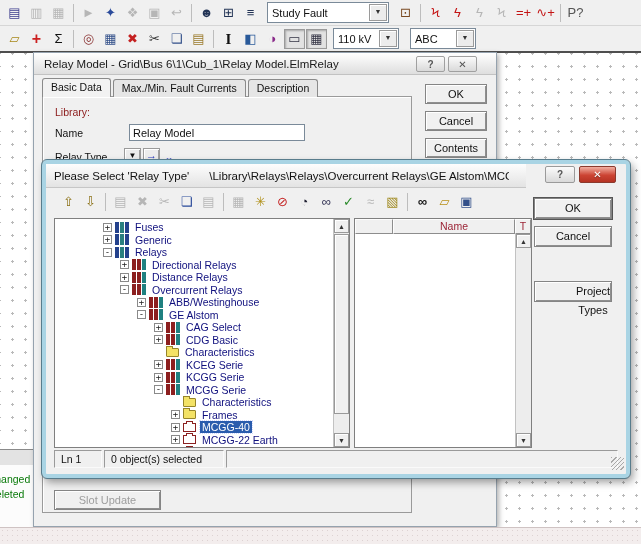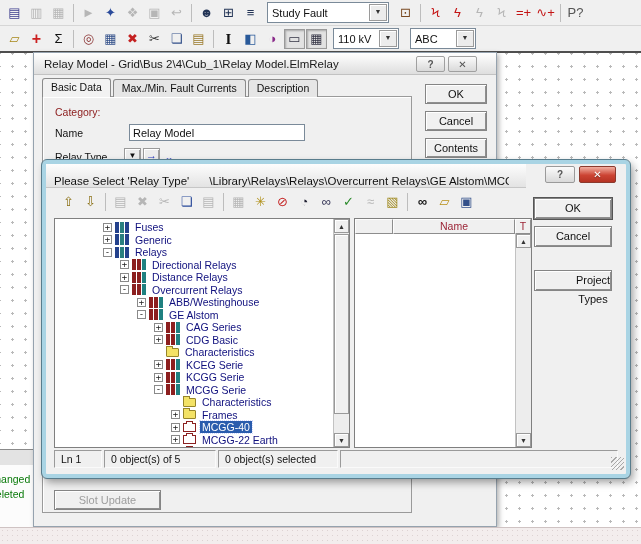--- a/index.html
+++ b/index.html
@@ -46,21 +46,21 @@
   .d1-name-input{position:absolute;left:86px;top:27px;width:176px;height:17px;background:#fff;border:1px solid #7a8a99;font-size:11px;padding:0 3px;box-sizing:border-box;font-family:inherit;color:#111;}
   .d1-sqbtn{position:absolute;top:51px;width:17px;height:16px;background:#ececec;border:1px solid #9a9a9a;box-shadow:inset 1px 1px 0 #fff, inset -1px -1px 0 #9f9f9f;text-align:center;box-sizing:border-box;}
   .d1-sqbtn.b1{left:81px;font-size:8px;line-height:14px;color:#111;}
   .d1-sqbtn.b2{left:100px;font-size:11px;line-height:13px;color:#2233bb;font-weight:bold;}
   .d1-dots{position:absolute;left:123px;top:53px;font-size:11px;color:#2233bb;font-weight:bold;}
   .d1-side{position:absolute;left:391px;width:62px;height:20px;}
   .btn3d{background:#f0f0f0;border:1px solid #858585;box-shadow:inset 1px 1px 0 #ffffff, inset -1px -1px 0 #8f8f8f;font-size:11px;color:#111;text-align:center;line-height:18px;box-sizing:border-box;}
   .d1-slot{position:absolute;left:20px;top:437px;width:107px;height:20px;color:#9d9d9d;}
   
   .dlg2{position:absolute;left:42px;top:160px;width:588px;height:318px;background:#f0f0f0;border:4px solid #a9d4e4;outline:1px solid #587c8c;border-radius:5px;box-shadow:3px 4px 9px rgba(0,0,0,.4);z-index:10;box-sizing:border-box;}
-  .d2-title{position:absolute;left:0;top:0;width:480px;height:24px;background:linear-gradient(#fdfdfd,#e3e3e3);border-bottom:1px solid #c6c6c6;display:flex;align-items:flex-end;font-size:11.5px;color:#111;box-sizing:border-box;}
+  .d2-title{position:absolute;left:0;top:0;width:480px;height:24px;background:linear-gradient(#fdfdfd,#e3e3e3);border-bottom:1px solid #c6c6c6;display:flex;align-items:center;font-size:11.5px;color:#111;box-sizing:border-box;}
   .d2-title .t1{margin-left:8px;white-space:nowrap;}
   .d2-title .t2{margin-left:20px;white-space:nowrap;overflow:hidden;max-width:300px;}
   .d2-help{position:absolute;left:499px;top:2px;width:30px;height:17px;background:linear-gradient(#fbfbfb,#d9d9d9);border:1px solid #9a9a9a;border-radius:2px;font-size:10px;font-weight:bold;color:#555;text-align:center;line-height:16px;box-sizing:border-box;}
   .d2-close{position:absolute;left:533px;top:2px;width:37px;height:17px;background:linear-gradient(#f2b0a2,#cc4433 55%,#b53323);border:1px solid #8b3a2e;border-radius:2px;font-size:10px;font-weight:bold;color:#fff;text-align:center;line-height:16px;text-shadow:0 1px 1px rgba(0,0,0,.4);box-sizing:border-box;}
   .d2-toolbar{position:absolute;left:0;top:24px;width:580px;height:28px;display:flex;align-items:center;padding-left:12px;box-sizing:border-box;gap:1px;}
   .tree-panel{position:absolute;left:8px;top:54px;width:296px;height:230px;background:#fff;border:1px solid #7f7f7f;box-sizing:border-box;overflow:hidden;}
   .tree-rows{position:absolute;left:0;top:2px;right:16px;}
   .trow{height:12.5px;display:flex;align-items:center;font-size:10.5px;color:#10107e;white-space:nowrap;}
   .trow.lvl0{padding-left:48px;} .trow.lvl1{padding-left:65px;} .trow.lvl2{padding-left:82px;} .trow.lvl3{padding-left:99px;} .trow.lvl4{padding-left:116px;}
   .ebox{flex:none;width:9px;height:9px;border:1px solid #8a8a8a;background:#fff;font-size:9px;line-height:7px;text-align:center;color:#222;margin-right:3px;box-sizing:border-box;font-family:"DejaVu Sans Mono",monospace;}
@@ -159,31 +159,31 @@
 
 <div class="left-band"></div>
 <div class="left-out">
   <div class="oline">changed</div>
   <div class="oline">deleted</div>
 </div>
 <div class="bottom-strip"></div>
 
 <div class="dlg1">
   <div class="d1-title">
-    <span>Relay Model - Grid\Bus 2\4\Cub_1\Relay Model.ElmRelay</span>
+    <span>Relay Model - Grid\Bus 6\1\Cub_1\Relay Model.ElmRelay</span>
   </div>
   <div class="d1-btn d1-help">?</div>
   <div class="d1-btn d1-close">✕</div>
   <div class="d1-tabs">
     <span class="d1-tab active">Basic Data</span>
     <span class="d1-tab">Max./Min. Fault Currents</span>
     <span class="d1-tab">Description</span>
   </div>
   <div class="d1-page">
-    <div class="d1-cat">Category:</div>
+    <div class="d1-cat">Library:</div>
     <div class="d1-lab" style="top:30px;">Name</div>
     <input class="d1-name-input" readonly="" value="Relay Model" style="">
     <div class="d1-lab" style="top:54px;">Relay Type</div>
     <div class="d1-sqbtn b1">▼</div>
     <div class="d1-sqbtn b2">→</div>
     <div class="d1-dots">..</div>
   </div>
   <div class="d1-side btn3d" style="top:31px;">OK</div>
   <div class="d1-side btn3d" style="top:58px;">Cancel</div>
   <div class="d1-side btn3d" style="top:85px;">Contents</div>
@@ -260,21 +260,21 @@
     <span class="tlabel">ABB/Westinghouse</span>
   </div>
         <div class="trow lvl2">
     <span class="ebox">-</span>
     <span class="ticon icon-books icon-books-red"></span>
     <span class="tlabel">GE Alstom</span>
   </div>
         <div class="trow lvl3">
     <span class="ebox">+</span>
     <span class="ticon icon-books icon-books-red"></span>
-    <span class="tlabel">CAG Series</span>
+    <span class="tlabel">CAG Select</span>
   </div>
         <div class="trow lvl3">
     <span class="ebox">+</span>
     <span class="ticon icon-books icon-books-red"></span>
     <span class="tlabel">CDG Basic</span>
   </div>
         <div class="trow lvl3">
     <span class="ebox nobox"></span>
     <span class="ticon icon-folder"></span>
     <span class="tlabel">Characteristics</span>
@@ -334,22 +334,21 @@
       <span class="lhc c3">T</span>
     </div>
     <div class="sb sb-list">
       <div class="sbbtn" style="top:0;">▲</div>
       <div class="sbbtn" style="bottom:0;">▼</div>
     </div>
   </div>
 
   <div class="d2-side btn3d default" style="top:34px;">OK</div>
   <div class="d2-side btn3d" style="top:62px;">Cancel</div>
-  <div class="d2-side btn3d" style="top:106px;padding-left:40px;">Project Types</div>
+  <div class="d2-side btn3d" style="top:117px;padding-left:40px;">Project Types</div>
 
   <div class="d2-status">
     <span class="seg s1">Ln 1</span>
-    <span class="seg s2">0 object(s) of 5</span>
     <span class="seg s3">0 object(s) selected</span>
     <span class="seg s4"></span>
   </div>
   <div class="grip"></div>
 </div>
 
 </body></html>

